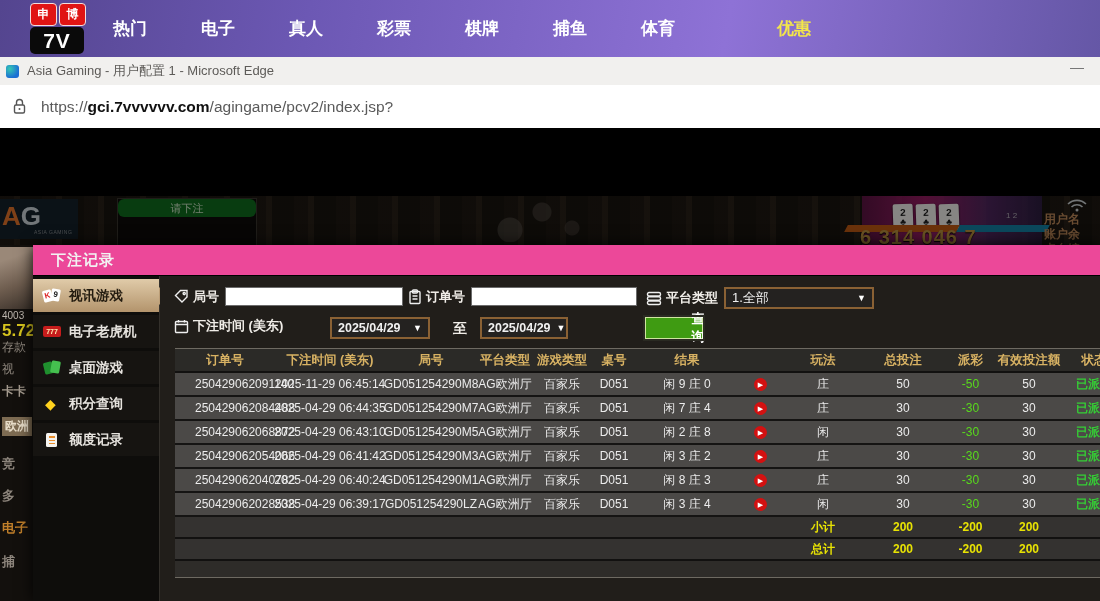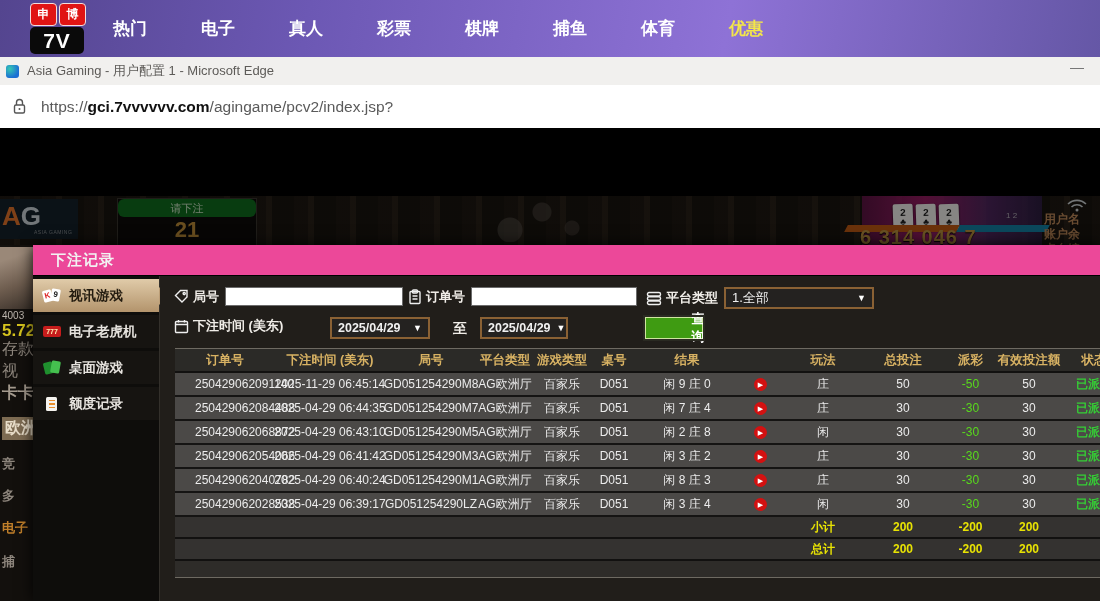--- a/index.html
+++ b/index.html
@@ -10,21 +10,21 @@
     background:linear-gradient(100deg,#54458f 0%,#6c58b4 28%,#8e72d6 66%,#6557a6 100%);
     display:flex;align-items:center;}
   .logo{position:absolute;left:30px;top:3px;width:60px;height:52px;}
   .logo-badges{display:flex;gap:2px;}
   .logo-badge{width:25px;height:21px;background:#e01414;border:1px solid #f3dede;border-radius:4px;
     color:#fff;font-size:12px;font-weight:bold;display:flex;align-items:center;justify-content:center;}
   .logo-main{margin-top:1px;width:54px;height:27px;background:#0a0a0a;border-radius:5px;color:#fff;
     font-size:21px;font-weight:bold;display:flex;align-items:center;justify-content:center;letter-spacing:1px;}
   .nav-items{display:flex;gap:54px;margin-left:113px;}
   .nav-item{color:#fff;font-size:17px;font-weight:bold;cursor:pointer;white-space:nowrap;}
-  .nav-item.active{color:#f3e64a;}
+  .nav-item.active{color:#f3e64a;margin-left:48px;}
   
   .titlebar{position:absolute;left:0;top:57px;width:1100px;height:28px;background:#f1f0ee;
     border-bottom:1px solid #d9d8d6;display:flex;align-items:center;}
   .edge-icon{width:13px;height:13px;margin-left:6px;border-radius:3px;
     background:radial-gradient(circle at 30% 30%,#35c7b4,#1b6fd4 70%);}
   .win-title{margin-left:8px;font-size:13px;color:#5d5b58;}
   .min-dash{position:absolute;right:16px;top:2px;color:#777;font-size:14px;cursor:pointer;}
   
   .urlbar{position:absolute;left:0;top:85px;width:1100px;height:43px;background:#fff;
     display:flex;align-items:center;border-bottom:2px solid #0c0c0c;}
@@ -61,21 +61,21 @@
   .jackpot{position:absolute;left:860px;top:30px;color:#bf9440;font-size:20px;font-weight:bold;letter-spacing:1px;
     text-shadow:0 1px 1px #000;white-space:nowrap;}
   .acct{position:absolute;left:1044px;top:2px;width:70px;}
   .wifi-icon{display:block;margin-left:22px;}
   .acct-line{color:#c08a5a;font-size:12px;font-weight:bold;line-height:15px;white-space:nowrap;}
   .col-nums{position:absolute;left:1006px;top:14px;color:#cfcfcf;font-size:8px;line-height:11px;opacity:.8;}
   
   .left-strip{position:absolute;left:0;top:245px;width:33px;height:356px;background:#13100d;overflow:hidden;}
   .face{position:absolute;left:0;top:2px;width:33px;height:62px;
     background:linear-gradient(160deg,#9a8878 20%,#6d5c4e 60%,#3a312a);}
-  .ls-item{position:absolute;left:2px;font-size:16px;color:#8d857c;white-space:nowrap;}
+  .ls-item{position:absolute;left:2px;font-size:12px;color:#8d857c;white-space:nowrap;}
   .ls-item:nth-child(2){top:65px;color:#bdb6ae;font-size:10px;}
   .ls-item:nth-child(3){top:76px;color:#d6c41e;font-size:17px;font-weight:bold;}
   .ls-item:nth-child(4){top:94px;}
   .ls-item:nth-child(5){top:116px;}
   .ls-item:nth-child(6){top:138px;font-weight:bold;color:#a49a8e;}
   .ls-item:nth-child(7){top:172px;background:#7d6b52;color:#e8ddc9;padding:1px 3px;font-weight:bold;}
   .ls-item:nth-child(8){top:210px;font-weight:bold;font-size:13px;}
   .ls-item:nth-child(9){top:242px;font-weight:bold;font-size:13px;}
   .ls-item:nth-child(10){top:274px;color:#c07f2a;font-weight:bold;font-size:13px;}
   .ls-item:nth-child(11){top:308px;font-weight:bold;font-size:13px;}
@@ -196,21 +196,20 @@
     <div class="banner-stripes"></div>
     <div class="banner-circles"></div>
     <div class="slot-glow"></div>
     <div class="ag-logo">
       <span class="ag-a">A</span>
       <span class="ag-g">G</span>
       <span class="ag-sub">ASIA GAMING</span>
     </div>
     <div class="betbox">
       <div class="betbox-head">请下注</div>
-      <div class="betbox-num">21</div>
     </div>
     <div class="mini-cards" id="mini-cards">
         <span class="mini-card">
           <span class="rank">2</span>
           <span class="suit">♣</span>
         </span>
         <span class="mini-card">
           <span class="rank">2</span>
           <span class="suit">♣</span>
         </span>
@@ -264,20 +263,24 @@
     <span class="icon cards-icon"></span>
     <span class="side-label">视讯游戏</span>
   </div>
           <div class="side-item">
     <span class="icon slot-777-icon"></span>
     <span class="side-label">电子老虎机</span>
   </div>
           <div class="side-item">
     <span class="icon table-game-icon"></span>
     <span class="side-label">桌面游戏</span>
+  </div>
+          <div class="side-item">
+    <span class="icon diamond-icon"></span>
+    <span class="side-label">积分查询</span>
   </div>
           <div class="side-item">
     <span class="icon ledger-icon"></span>
     <span class="side-label">额度记录</span>
   </div>
         </div>
       <div class="content">
 
         <div class="fgroup" style="left:14px;top:11px;">
           <span class="ficon">

